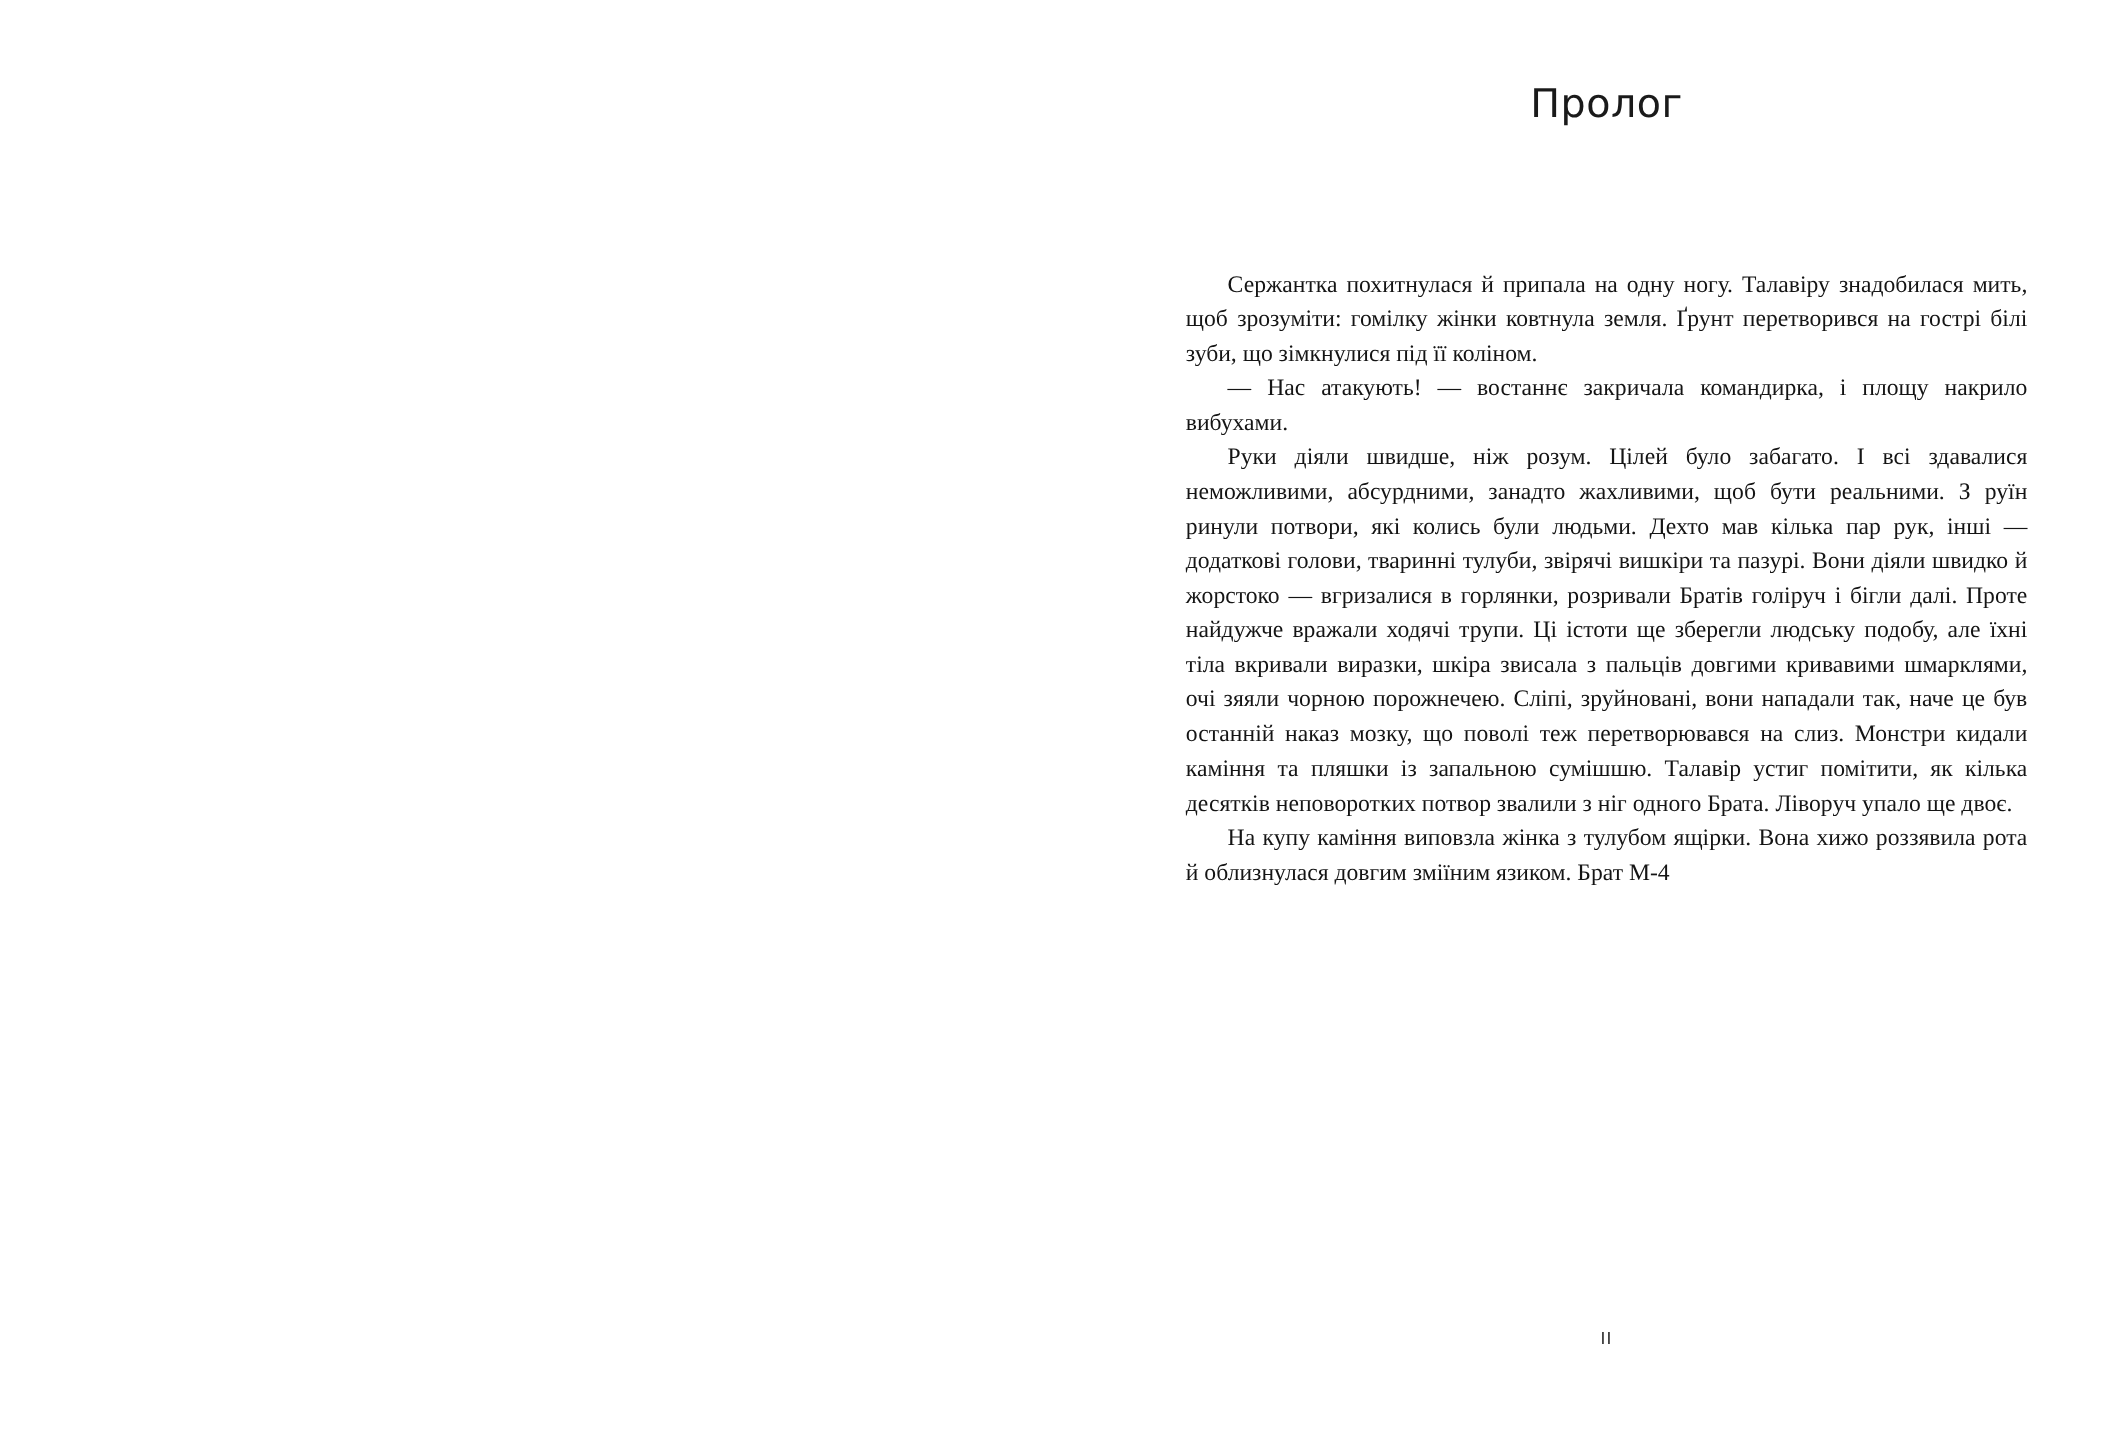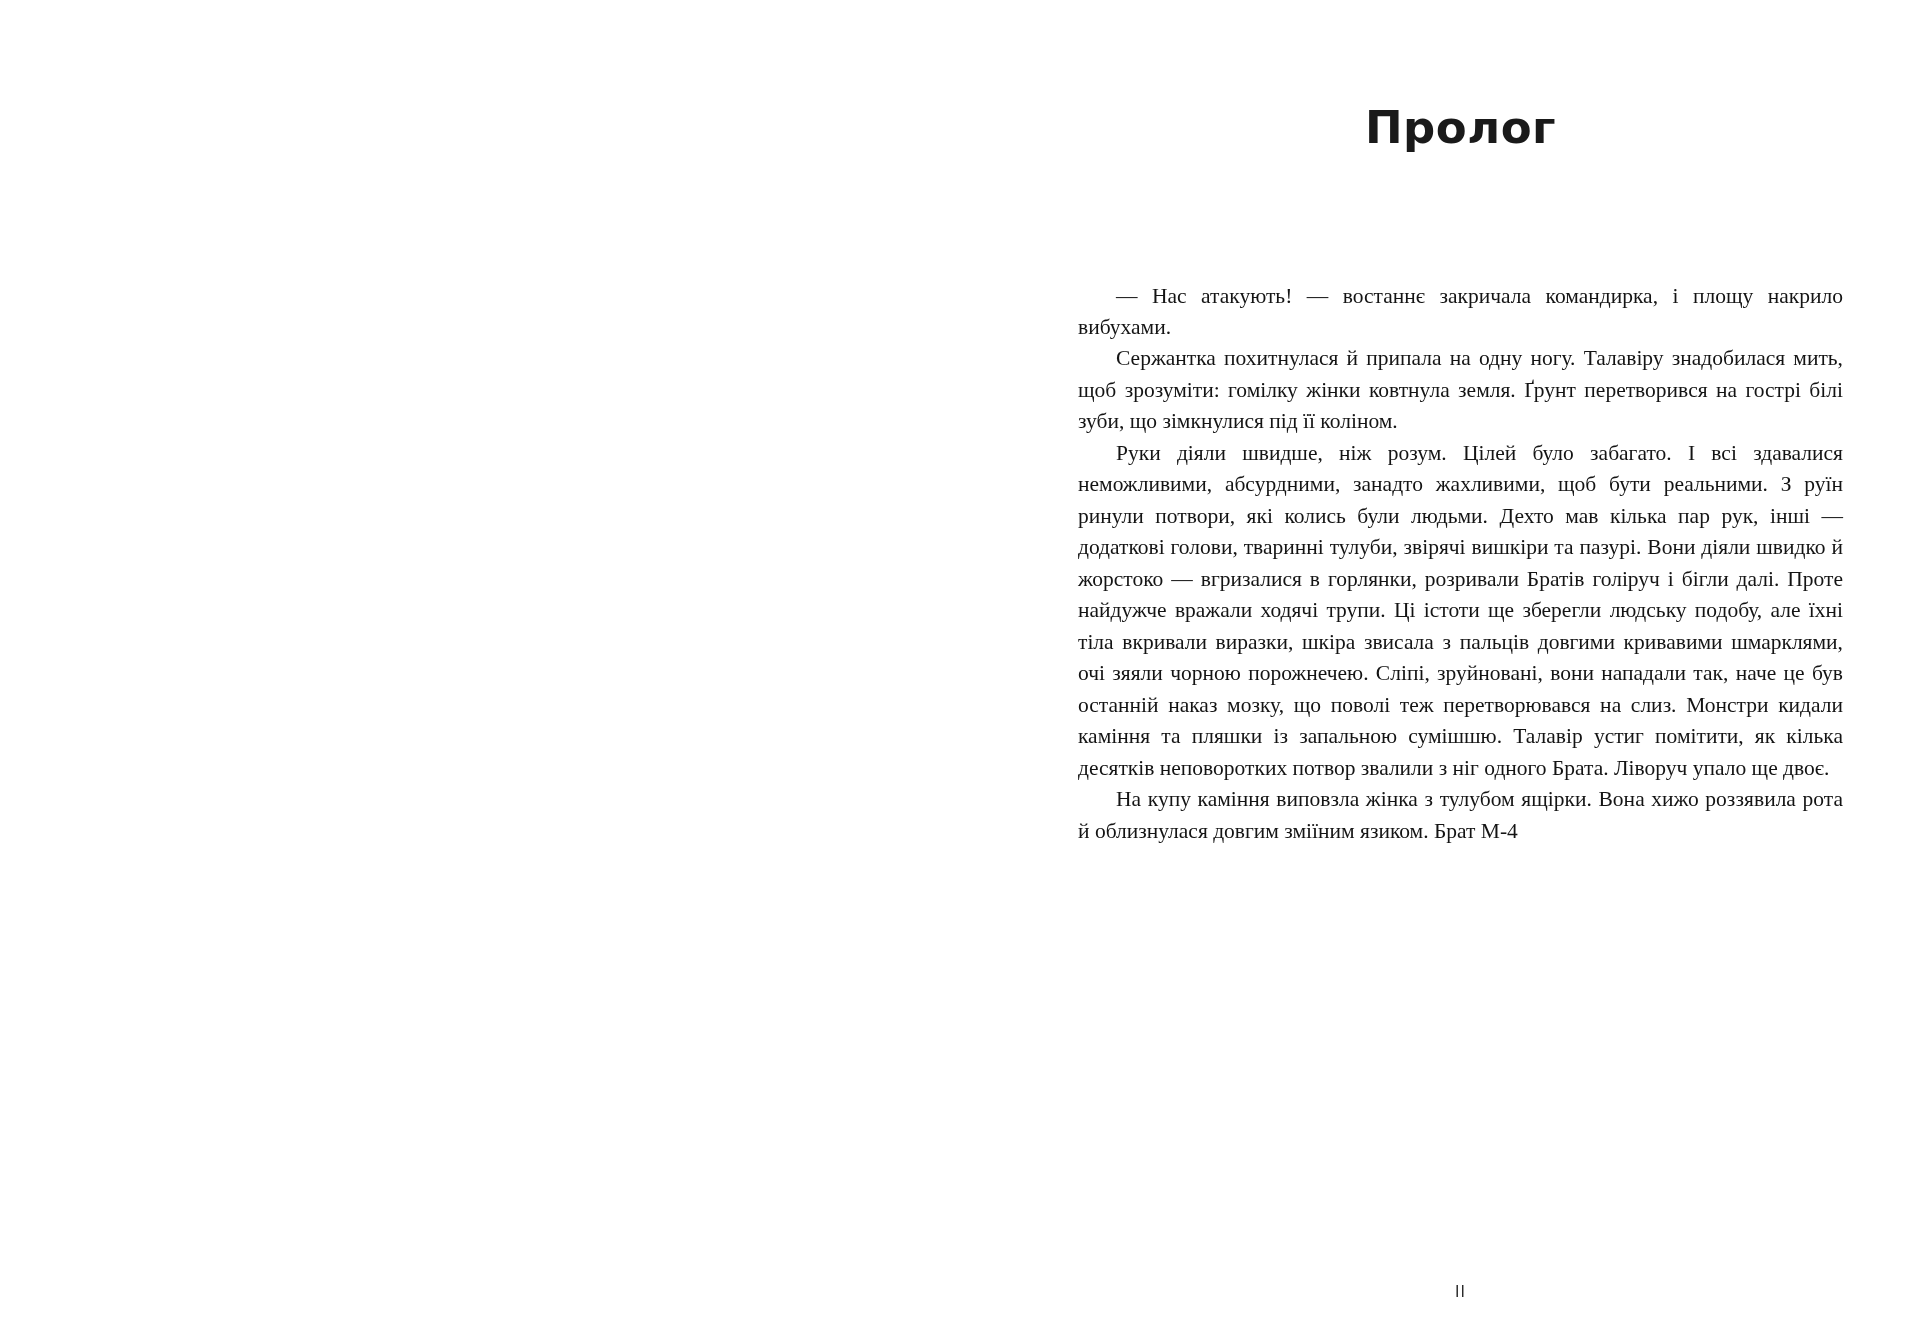--- a/index.html
+++ b/index.html
@@ -23,64 +23,64 @@
   
   .text-column {
     position: absolute;
     left: 1078px;
     top: 0;
     width: 765px;
     height: 1322px;
   }
   .chapter-title {
     font-family: "DejaVu Sans", sans-serif;
-    font-weight: 700;
-    font-size: 45px;
+    font-weight: 400;
+    font-size: 36px;
     letter-spacing: 0.5px;
     color: #1a1a1a;
     text-align: center;
     margin: 0;
-    padding-top: 103px;
+    padding-top: 75px;
     line-height: 1.1;
   }
   .body-text {
     margin-top: 128px;
     font-size: 21.5px;
     line-height: 1.465;
     text-align: justify;
     text-justify: inter-word;
     hyphens: manual;
     color: #141414;
   }
   .body-text p {
     margin: 0;
     text-indent: 38px;
   }
   .folio {
     position: absolute;
     left: 0;
     right: 0;
-    top: 1283px;
+    top: 1208px;
     text-align: center;
     font-family: "DejaVu Sans", sans-serif;
     font-size: 15px;
     color: #2a2a2a;
     letter-spacing: 1px;
   }
 </style>
 </head>
 <body>
 
 <div class="page">
   <div class="text-column">
 
     <h1 class="chapter-title">Пролог</h1>
 
     <div class="body-text">
+      <p>Сержантка похитнулася й припала на одну ногу. Талавіру зна­добилася мить, щоб зрозуміти: гомілку жінки ковтнула земля. Ґрунт перетворився на гострі білі зуби, що зімкнулися під її коліном.</p>
       <p>— Нас атакують! — востаннє закричала командирка, і площу на­крило вибухами.</p>
-      <p>Сержантка похитнулася й припала на одну ногу. Талавіру зна­добилася мить, щоб зрозуміти: гомілку жінки ковтнула земля. Ґрунт перетворився на гострі білі зуби, що зімкнулися під її коліном.</p>
       <p>Руки діяли швидше, ніж розум. Цілей було забагато. І всі зда­валися неможливими, абсурдними, занадто жахливими, щоб бути реальними. З руїн ринули потвори, які колись були людьми. Дехто мав кілька пар рук, інші — додаткові голови, тваринні тулуби, звіря­чі вишкіри та пазурі. Вони діяли швидко й жорстоко — вгризалися в горлянки, розривали Братів голіруч і бігли далі. Проте найдужче вражали ходячі трупи. Ці істоти ще зберегли людську подобу, але їхні тіла вкривали виразки, шкіра звисала з пальців довгими крива­вими шмарклями, очі зяяли чорною порожнечею. Сліпі, зруйнова­ні, вони нападали так, наче це був останній наказ мозку, що поволі теж перетворювався на слиз. Монстри кидали каміння та пляшки із запальною сумішшю. Талавір устиг помітити, як кілька десят­ків неповоротких потвор звалили з ніг одного Брата. Ліворуч упа­ло ще двоє.</p>
       <p>На купу каміння виповзла жінка з тулубом ящірки. Вона хижо роззявила рота й облизнулася довгим зміїним язиком. Брат М-4</p>
     </div>
 
     <div class="folio">II</div>
   </div>
 </div>
 
 </body></html>

